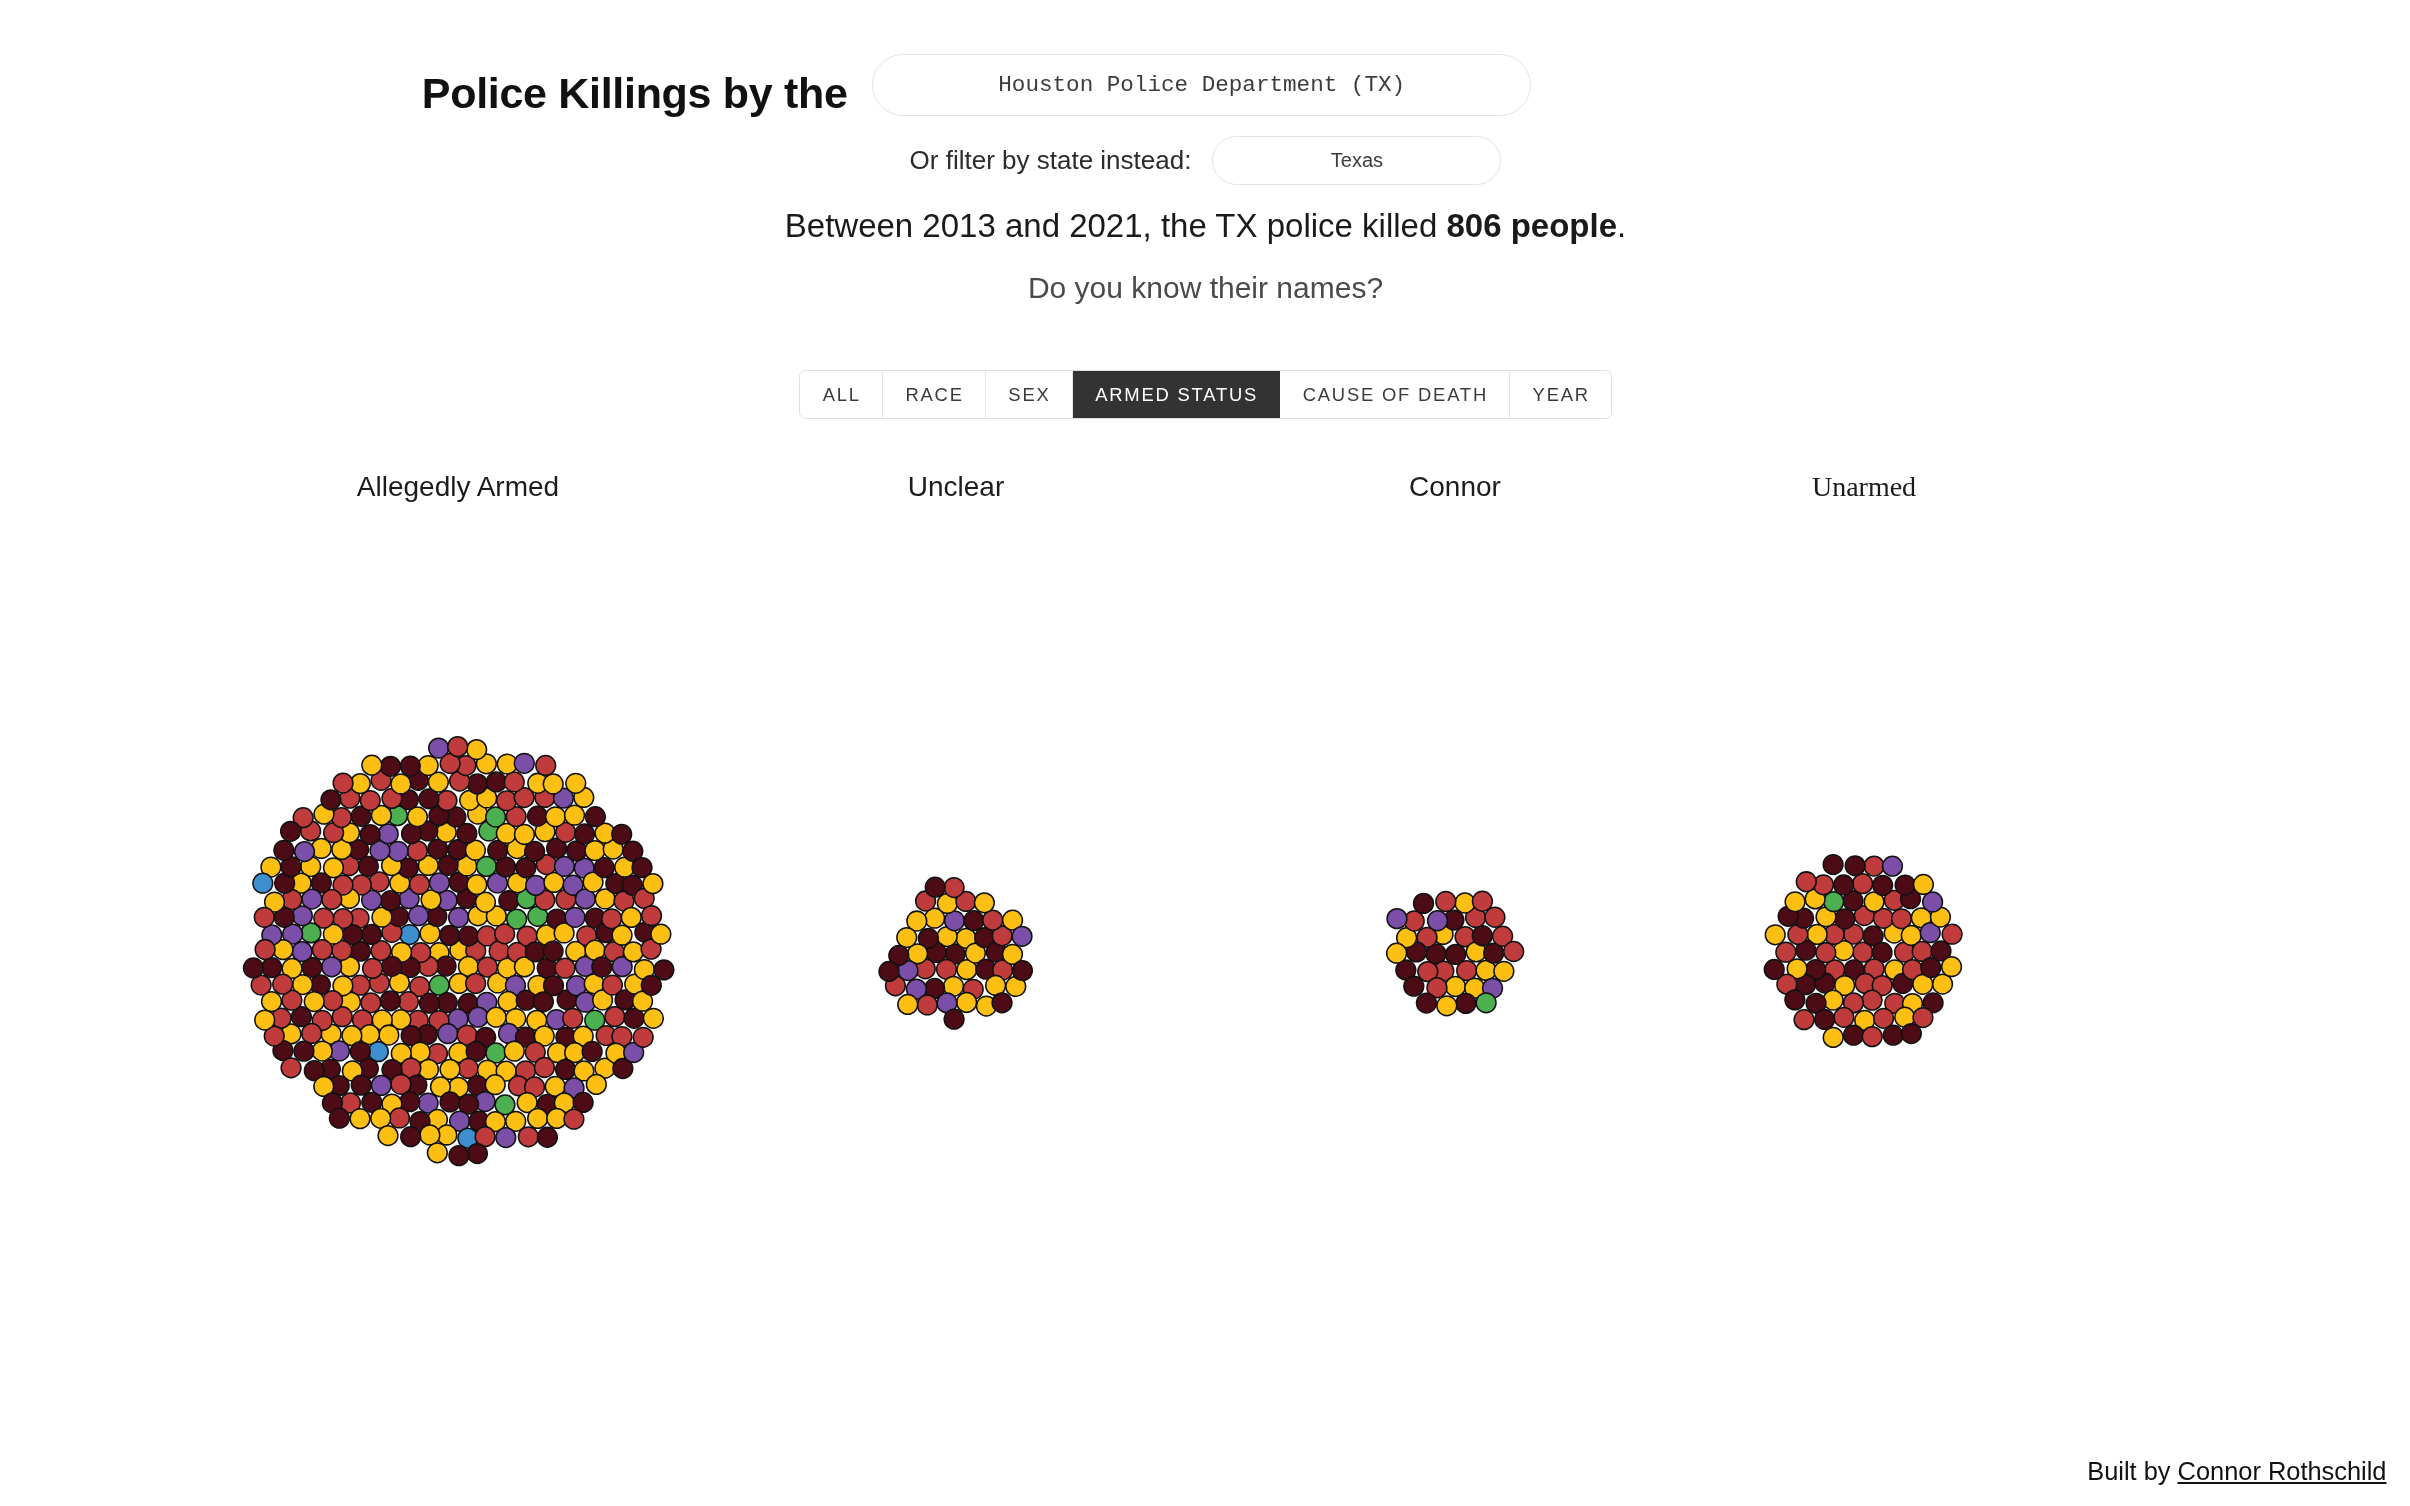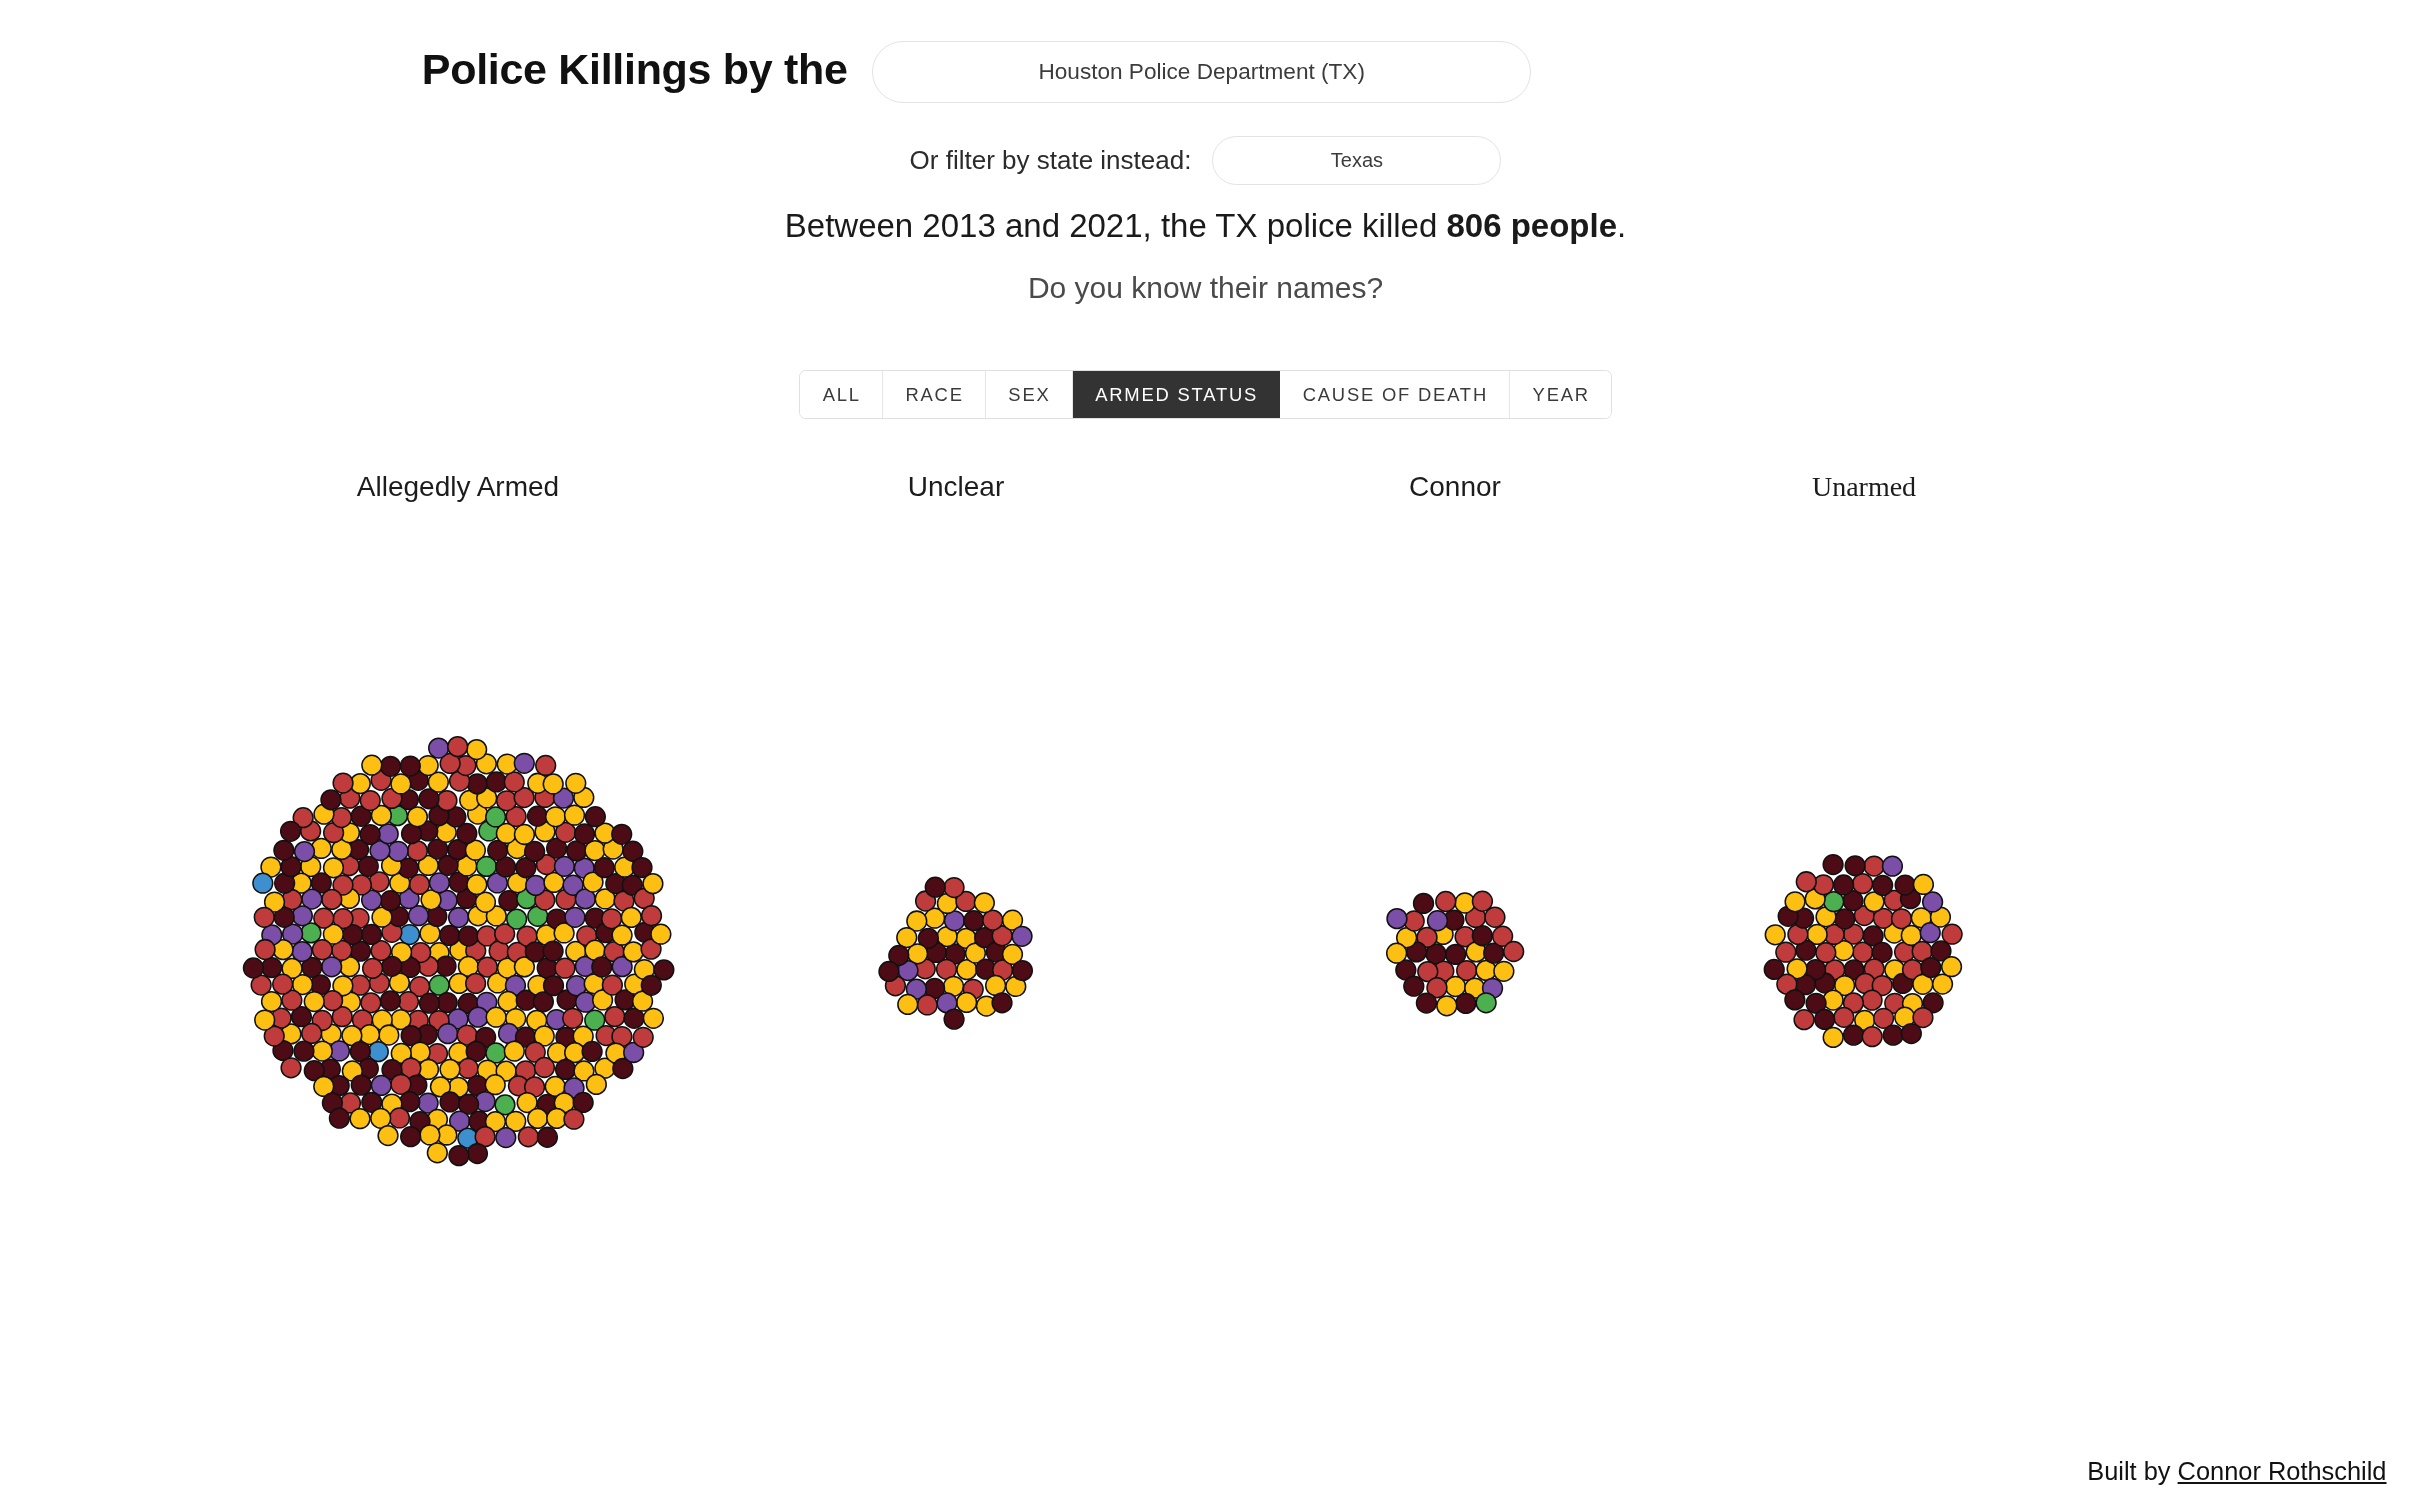--- a/index.html
+++ b/index.html
@@ -15,21 +15,21 @@
     position: relative;
     width: 2411px; height: 1507px;
     background: #fff;
   }
 
   
   .title-row {
     position: absolute;
     top: 36px; left: 0; width: 1953px;
     display: flex;
-    align-items: center;
+    align-items: flex-end;
     justify-content: center;
     gap: 24.5px;
   }
   .main-title {
     font-size: 43px;
     font-weight: 700;
     color: #111111;
     letter-spacing: -0.3px;
     white-space: nowrap;
     line-height: 1.05;
@@ -45,21 +45,22 @@
     display: flex;
     align-items: center;
     justify-content: center;
     outline: none;
     appearance: none;
     cursor: pointer;
   }
   .pill.dept {
     width: 659px;
     height: 62px;
-    margin-top: 5px;
+    margin-top: 18px;
+    font-family: Liberation Mono, monospace;
   }
   .pill.state {
     width: 289px;
     height: 49px;
     font-size: 20px;
   }
 
   .state-row {
     position: absolute;
     top: 136px; left: 0; width: 2411px;

